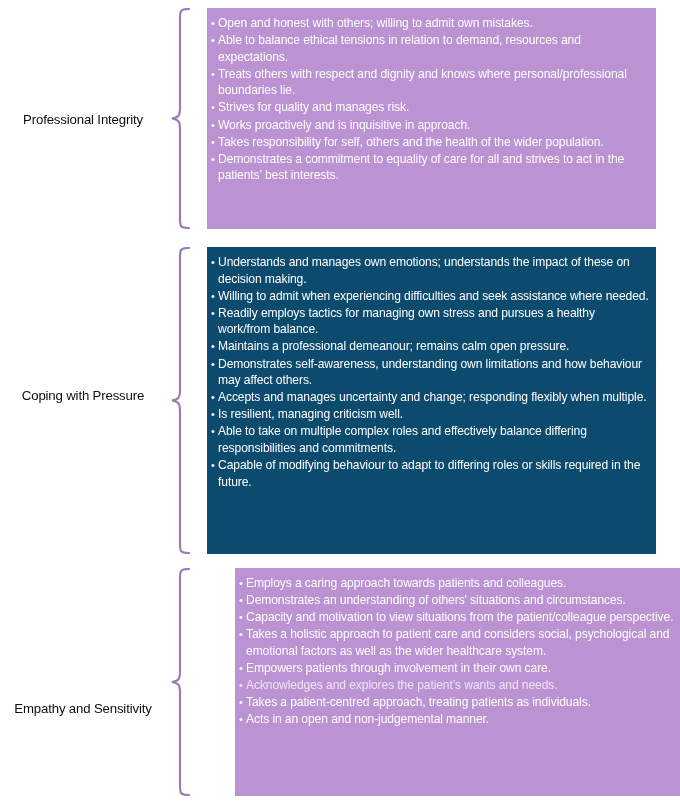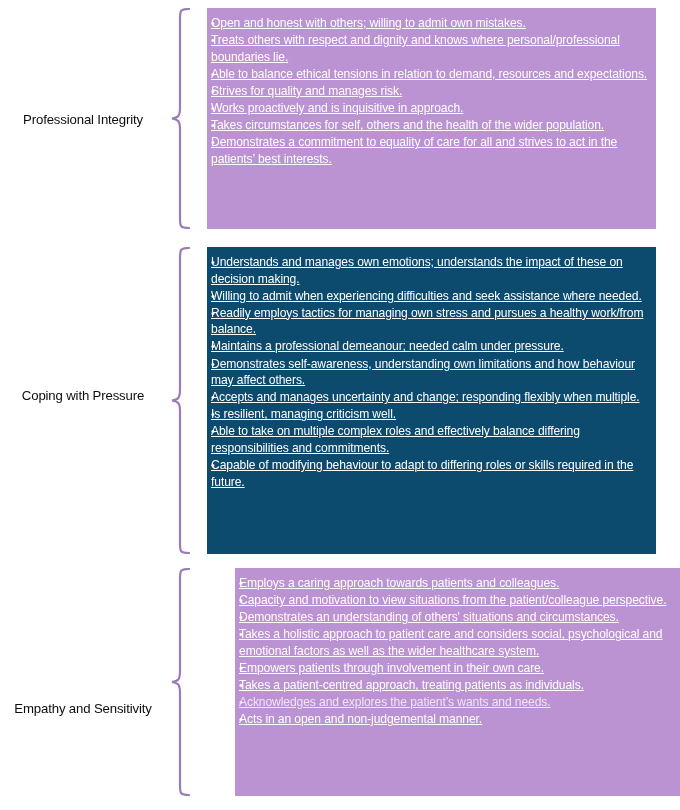--- a/index.html
+++ b/index.html
@@ -59,24 +59,23 @@
     list-style: none;
     margin: 0;
     padding: 0;
   }
   .bullet-item {
     position: relative;
     color: #ffffff;
     font-size: 12.1px;
     line-height: 16.6px;
     letter-spacing: -0.1px;
-    padding-left: 3px;
+    padding-left: 10px;
     margin: 0 0 0.5px 0;
     text-indent: 0;
-    text-decoration: underline;
   }
   .bullet-item::before {
     content: "\2022";
     position: absolute;
     left: 3px;
     top: 0;
     font-size: 11px;
     line-height: 16.6px;
     color: #ffffff;
   }
@@ -90,63 +89,63 @@
     <div class="group" style="top: 0px;">
       <div class="group-label" style="top: 113px;">Professional Integrity</div>
       <div class="brace" style="top: 8px; height: 221px;">
         <svg viewBox="0 0 24 221" width="24" height="221" preserveAspectRatio="none" xmlns="http://www.w3.org/2000/svg">
       <path d="M 20 1 C 11 1, 11 3, 11 11 L 11 99.5 C 11 108.5, 9 109.5, 3 110.5 C 9 111.5, 11 112.5, 11 121.5 L 11 210 C 11 218, 11 220, 20 220" fill="none" stroke="#9b7cb8" stroke-width="2.2" stroke-linecap="round"></path>
     </svg>
       </div>
       <div class="panel" style="top: 8px; min-height: 221px; background: rgb(187, 146, 210);">
         <ul class="bullet-list">
           <li class="bullet-item">Open and honest with others; willing to admit own mistakes.</li>
+          <li class="bullet-item">Able to balance ethical tensions in relation to demand, resources and expectations.</li>
           <li class="bullet-item">Treats others with respect and dignity and knows where personal/professional boundaries lie.</li>
-          <li class="bullet-item">Able to balance ethical tensions in relation to demand, resources and expectations.</li>
           <li class="bullet-item">Strives for quality and manages risk.</li>
           <li class="bullet-item">Works proactively and is inquisitive in approach.</li>
-          <li class="bullet-item">Takes circumstances for self, others and the health of the wider population.</li>
+          <li class="bullet-item">Takes responsibility for self, others and the health of the wider population.</li>
           <li class="bullet-item">Demonstrates a commitment to equality of care for all and strives to act in the patients’ best interests.</li>
         </ul>
       </div>
     </div>
     <div class="group" style="top: 0px;">
       <div class="group-label" style="top: 389px;">Coping with Pressure</div>
       <div class="brace" style="top: 247px; height: 307px;">
         <svg viewBox="0 0 24 307" width="24" height="307" preserveAspectRatio="none" xmlns="http://www.w3.org/2000/svg">
       <path d="M 20 1 C 11 1, 11 3, 11 11 L 11 142.5 C 11 151.5, 9 152.5, 3 153.5 C 9 154.5, 11 155.5, 11 164.5 L 11 296 C 11 304, 11 306, 20 306" fill="none" stroke="#9b7cb8" stroke-width="2.2" stroke-linecap="round"></path>
     </svg>
       </div>
       <div class="panel" style="top: 247px; min-height: 307px; background: #0c4a6e;">
         <ul class="bullet-list">
           <li class="bullet-item">Understands and manages own emotions; understands the impact of these on decision making.</li>
           <li class="bullet-item">Willing to admit when experiencing difficulties and seek assistance where needed.</li>
           <li class="bullet-item">Readily employs tactics for managing own stress and pursues a healthy work/from balance.</li>
-          <li class="bullet-item">Maintains a professional demeanour; needed calm under pressure.</li>
+          <li class="bullet-item">Maintains a professional demeanour; remains calm open pressure.</li>
           <li class="bullet-item">Demonstrates self-awareness, understanding own limitations and how behaviour may affect others.</li>
           <li class="bullet-item">Accepts and manages uncertainty and change; responding flexibly when multiple.</li>
           <li class="bullet-item">Is resilient, managing criticism well.</li>
           <li class="bullet-item">Able to take on multiple complex roles and effectively balance differing responsibilities and commitments.</li>
           <li class="bullet-item">Capable of modifying behaviour to adapt to differing roles or skills required in the future.</li>
         </ul>
       </div>
     </div>
     <div class="group" style="top: 0px;">
       <div class="group-label" style="top: 677px; margin-top: 25px;">Empathy and Sensitivity</div>
       <div class="brace" style="top: 568px; height: 228px;">
         <svg viewBox="0 0 24 228" width="24" height="228" preserveAspectRatio="none" xmlns="http://www.w3.org/2000/svg">
       <path d="M 20 1 C 11 1, 11 3, 11 11 L 11 103 C 11 112, 9 113, 3 114 C 9 115, 11 116, 11 125 L 11 217 C 11 225, 11 227, 20 227" fill="none" stroke="#9b7cb8" stroke-width="2.2" stroke-linecap="round"></path>
     </svg>
       </div>
       <div class="panel" style="top: 568px; min-height: 228px; background: rgb(187, 146, 210); margin-left: 28px;">
         <ul class="bullet-list">
           <li class="bullet-item">Employs a caring approach towards patients and colleagues.</li>
+          <li class="bullet-item">Demonstrates an understanding of others' situations and circumstances.</li>
           <li class="bullet-item">Capacity and motivation to view situations from the patient/colleague perspective.</li>
-          <li class="bullet-item">Demonstrates an understanding of others' situations and circumstances.</li>
           <li class="bullet-item">Takes a holistic approach to patient care and considers social, psychological and emotional factors as well as the wider healthcare system.</li>
           <li class="bullet-item">Empowers patients through involvement in their own care.</li>
+          <li class="bullet-item dim">Acknowledges and explores the patient’s wants and needs.</li>
           <li class="bullet-item">Takes a patient-centred approach, treating patients as individuals.</li>
-          <li class="bullet-item dim">Acknowledges and explores the patient’s wants and needs.</li>
           <li class="bullet-item">Acts in an open and non-judgemental manner.</li>
         </ul>
       </div>
     </div>
   </div>
 
 </body></html>

